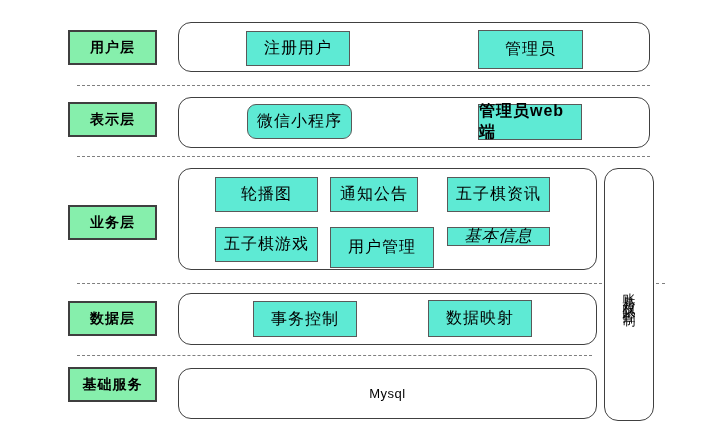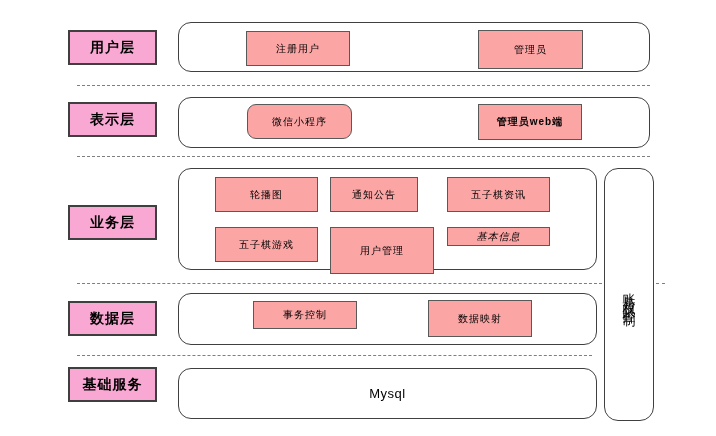--- a/index.html
+++ b/index.html
@@ -15,45 +15,45 @@
     font-family: "Liberation Sans", "DejaVu Sans", sans-serif;
     color: #000000;
     overflow: hidden;
   }
   .layer-label {
     position: absolute;
     left: 68px;
     width: 89px;
     height: 35px;
     border: 2px solid #3f3f3f;
-    background: #f9a8d4;
+    background: #86efac;
     box-sizing: border-box;
     display: flex;
     align-items: center;
     justify-content: center;
     font-size: 14px;
     font-weight: bold;
     letter-spacing: 1px;
   }
   .container {
     position: absolute;
     border: 1.5px solid #404040;
     border-radius: 13px;
     background: #ffffff;
     box-sizing: border-box;
   }
   .inner-box {
     position: absolute;
     border: 1.4px solid #595959;
-    background: #fca5a5;
+    background: #5eead4;
     box-sizing: border-box;
     display: flex;
     align-items: center;
     justify-content: center;
-    font-size: 10px;
+    font-size: 16px;
     letter-spacing: 1px;
   }
   .dash-line {
     position: absolute;
     height: 0;
     border-top: 1.4px dashed #7f7f7f;
   }
   .side-panel {
     position: absolute;
     left: 604px;
@@ -108,24 +108,24 @@
   <div class="inner-box" style="left:246px; top:31px; width:104px; height:35px;">注册用户</div>
   <div class="inner-box" style="left:478px; top:30px; width:105px; height:39px;">管理员</div>
 
   <div class="inner-box" style="left:247px; top:104px; width:105px; height:35px;border-radius:9px;">微信小程序</div>
   <div class="inner-box" style="left:478px; top:104px; width:104px; height:36px;font-weight:bold;">管理员web端</div>
 
   <div class="inner-box" style="left:215px; top:177px; width:103px; height:35px;">轮播图</div>
   <div class="inner-box" style="left:330px; top:177px; width:88px; height:35px;">通知公告</div>
   <div class="inner-box" style="left:447px; top:177px; width:103px; height:35px;">五子棋资讯</div>
   <div class="inner-box" style="left:215px; top:227px; width:103px; height:35px;">五子棋游戏</div>
-  <div class="inner-box" style="left:330px; top:227px; width:104px; height:47px;">用户管理</div>
+  <div class="inner-box" style="left:330px; top:227px; width:104px; height:41px;">用户管理</div>
   <div class="inner-box" style="left:447px; top:227px; width:103px; height:19px;font-style:italic;">基本信息</div>
 
-  <div class="inner-box" style="left:253px; top:301px; width:104px; height:28px;">事务控制</div>
+  <div class="inner-box" style="left:253px; top:301px; width:104px; height:36px;">事务控制</div>
   <div class="inner-box" style="left:428px; top:300px; width:104px; height:37px;">数据映射</div>
 
   <div class="mysql-text">Mysql</div>
 
   <div class="side-panel">
     <span class="side-text">账号权限控制</span>
   </div>
 
   <div class="dash-line" style="left:77px; top:85px;  width:573px;"></div>
   <div class="dash-line" style="left:77px; top:156px; width:573px;"></div>

